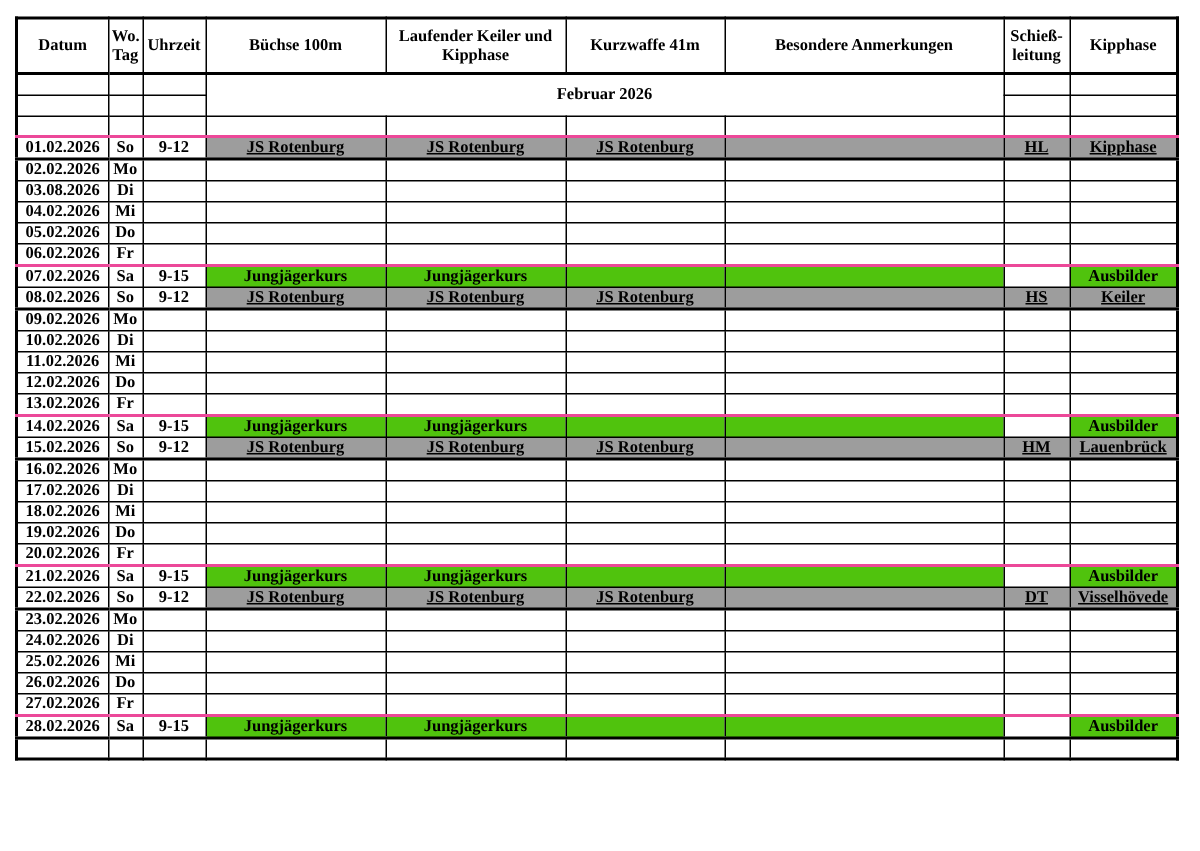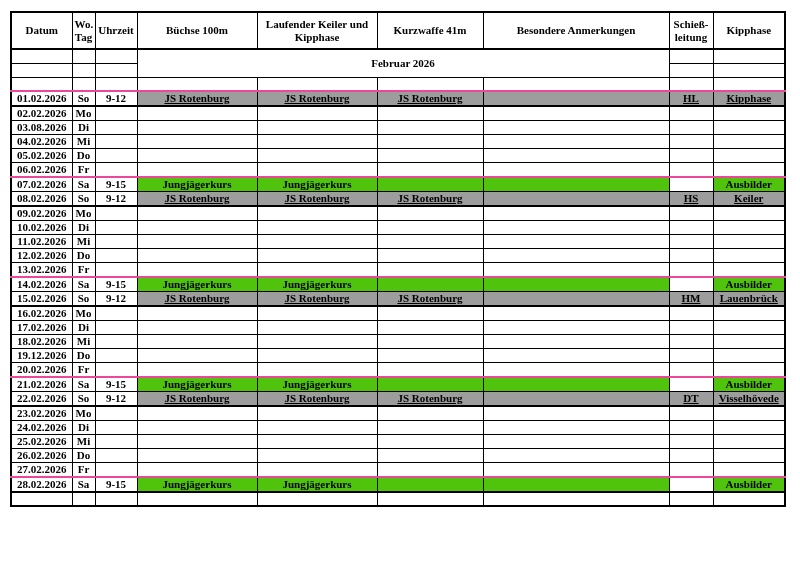--- a/index.html
+++ b/index.html
@@ -298,21 +298,21 @@
     <td class="c-day">Mi</td>
     <td class="c-time"></td>
     <td class="c-buechse"></td>
     <td class="c-keiler"></td>
     <td class="c-kurz"></td>
     <td class="c-anm"></td>
     <td class="c-leit"></td>
     <td class="c-auf"></td>
   </tr>
         <tr>
-    <td class="c-date">19.12.2026</td>
+    <td class="c-date">19.02.2026</td>
     <td class="c-day">Do</td>
     <td class="c-time"></td>
     <td class="c-buechse"></td>
     <td class="c-keiler"></td>
     <td class="c-kurz"></td>
     <td class="c-anm"></td>
     <td class="c-leit"></td>
     <td class="c-auf"></td>
   </tr>
         <tr>

